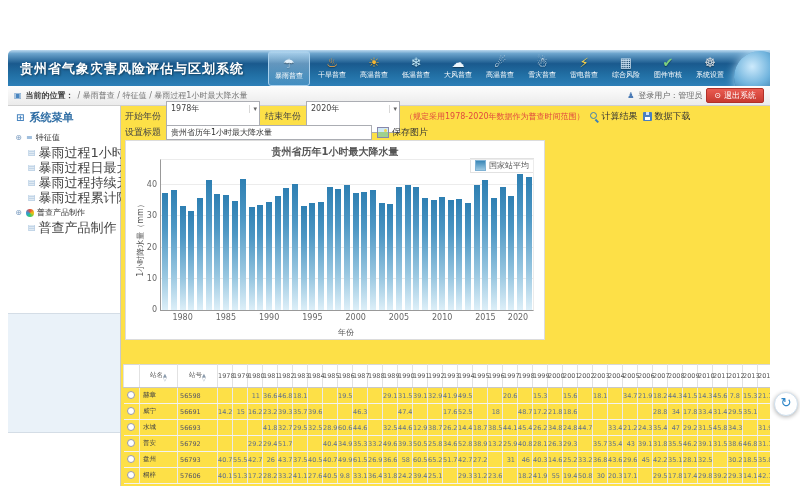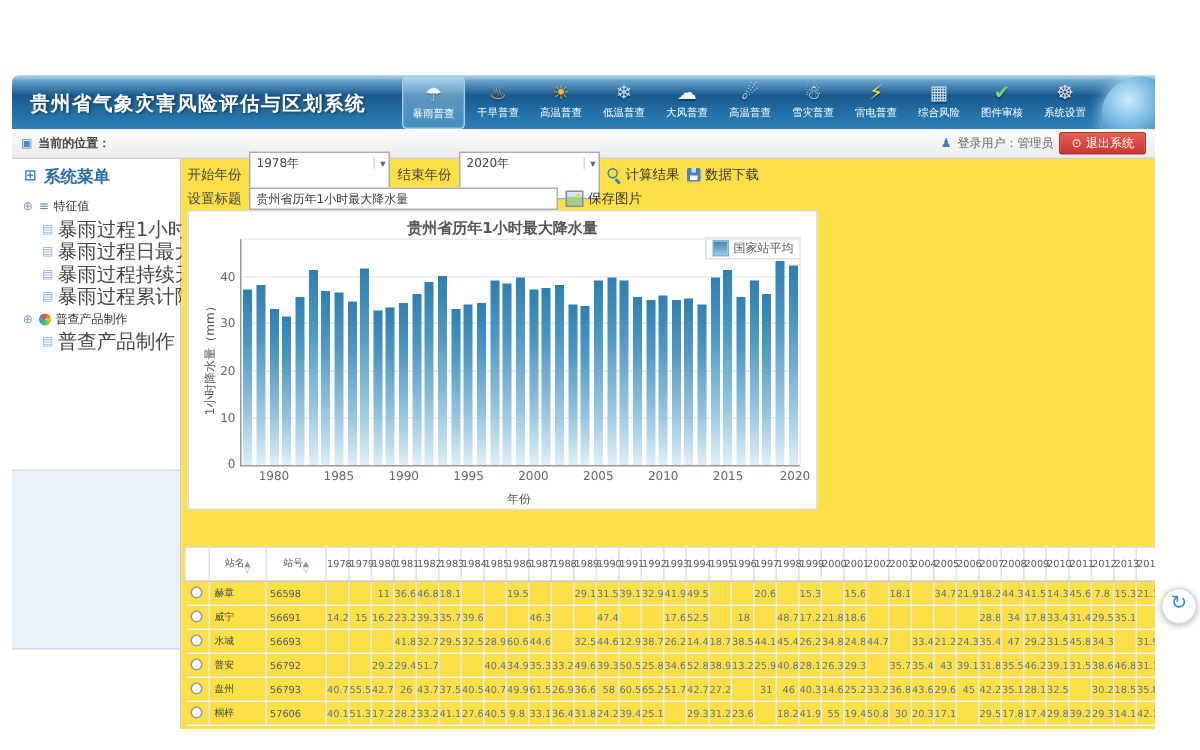--- a/index.html
+++ b/index.html
@@ -149,20 +149,21 @@
             <span class="tool-ic" style="color: rgb(216, 221, 226);">☸</span>
             <span class="tool-lb">系统设置</span>
           </div>
         </div>
       <div class="earth"></div>
     </div>
 
     <div class="crumbbar">
       <span class="crumb-ic">▣</span>
       <span class="crumb-label">当前的位置：</span>
+      <span class="crumb-path">/ 暴雨普查 / 特征值 / 暴雨过程1小时最大降水量</span>
       <span class="crumb-spacer"></span>
       <span class="user-ic">♟</span>
       <span>登录用户：管理员</span>
       <button class="logout">
         <span class="pw">⊙</span>
         <span>退出系统</span>
       </button>
     </div>
 
     <div class="bodywrap">
@@ -215,20 +216,21 @@
             <span>开始年份</span>
             <span class="sel">
               <span>1978年</span>
               <span class="arr">▾</span>
             </span>
             <span>结束年份</span>
             <span class="sel">
               <span>2020年</span>
               <span class="arr">▾</span>
             </span>
+            <span class="note">（规定采用1978-2020年数据作为普查时间范围）</span>
             <span class="lk">
               <i class="ic-search"></i>
               <span>计算结果</span>
             </span>
             <span class="lk">
               <i class="ic-save"></i>
               <span>数据下载</span>
             </span>
           </div>
           <div class="frow">
@@ -302,21 +304,21 @@
               <div class="bar" style="left: 295.465px; height: 110.938px;"></div>
               <div class="bar" style="left: 304.116px; height: 107.187px;"></div>
               <div class="bar" style="left: 312.767px; height: 125.312px;"></div>
               <div class="bar" style="left: 321.419px; height: 130px;"></div>
               <div class="xtick" style="left: 310.419px;">2015</div>
               <div class="bar" style="left: 330.07px; height: 112.188px;"></div>
               <div class="bar" style="left: 338.721px; height: 123.438px;"></div>
               <div class="bar" style="left: 347.372px; height: 114.375px;"></div>
               <div class="bar" style="left: 356.023px; height: 135.938px;"></div>
               <div class="bar" style="left: 364.674px; height: 133.125px;"></div>
-              <div class="xtick" style="left: 355px;">2020</div>
+              <div class="xtick" style="left: 343px;">2020</div>
             </div>
           <div class="xlab">年份</div>
         </div>
 
 
         <div class="tablewrap">
             <table class="dtable">
               <colgroup>
                 <col style="width: 16px;">
                 <col style="width: 38px;">

